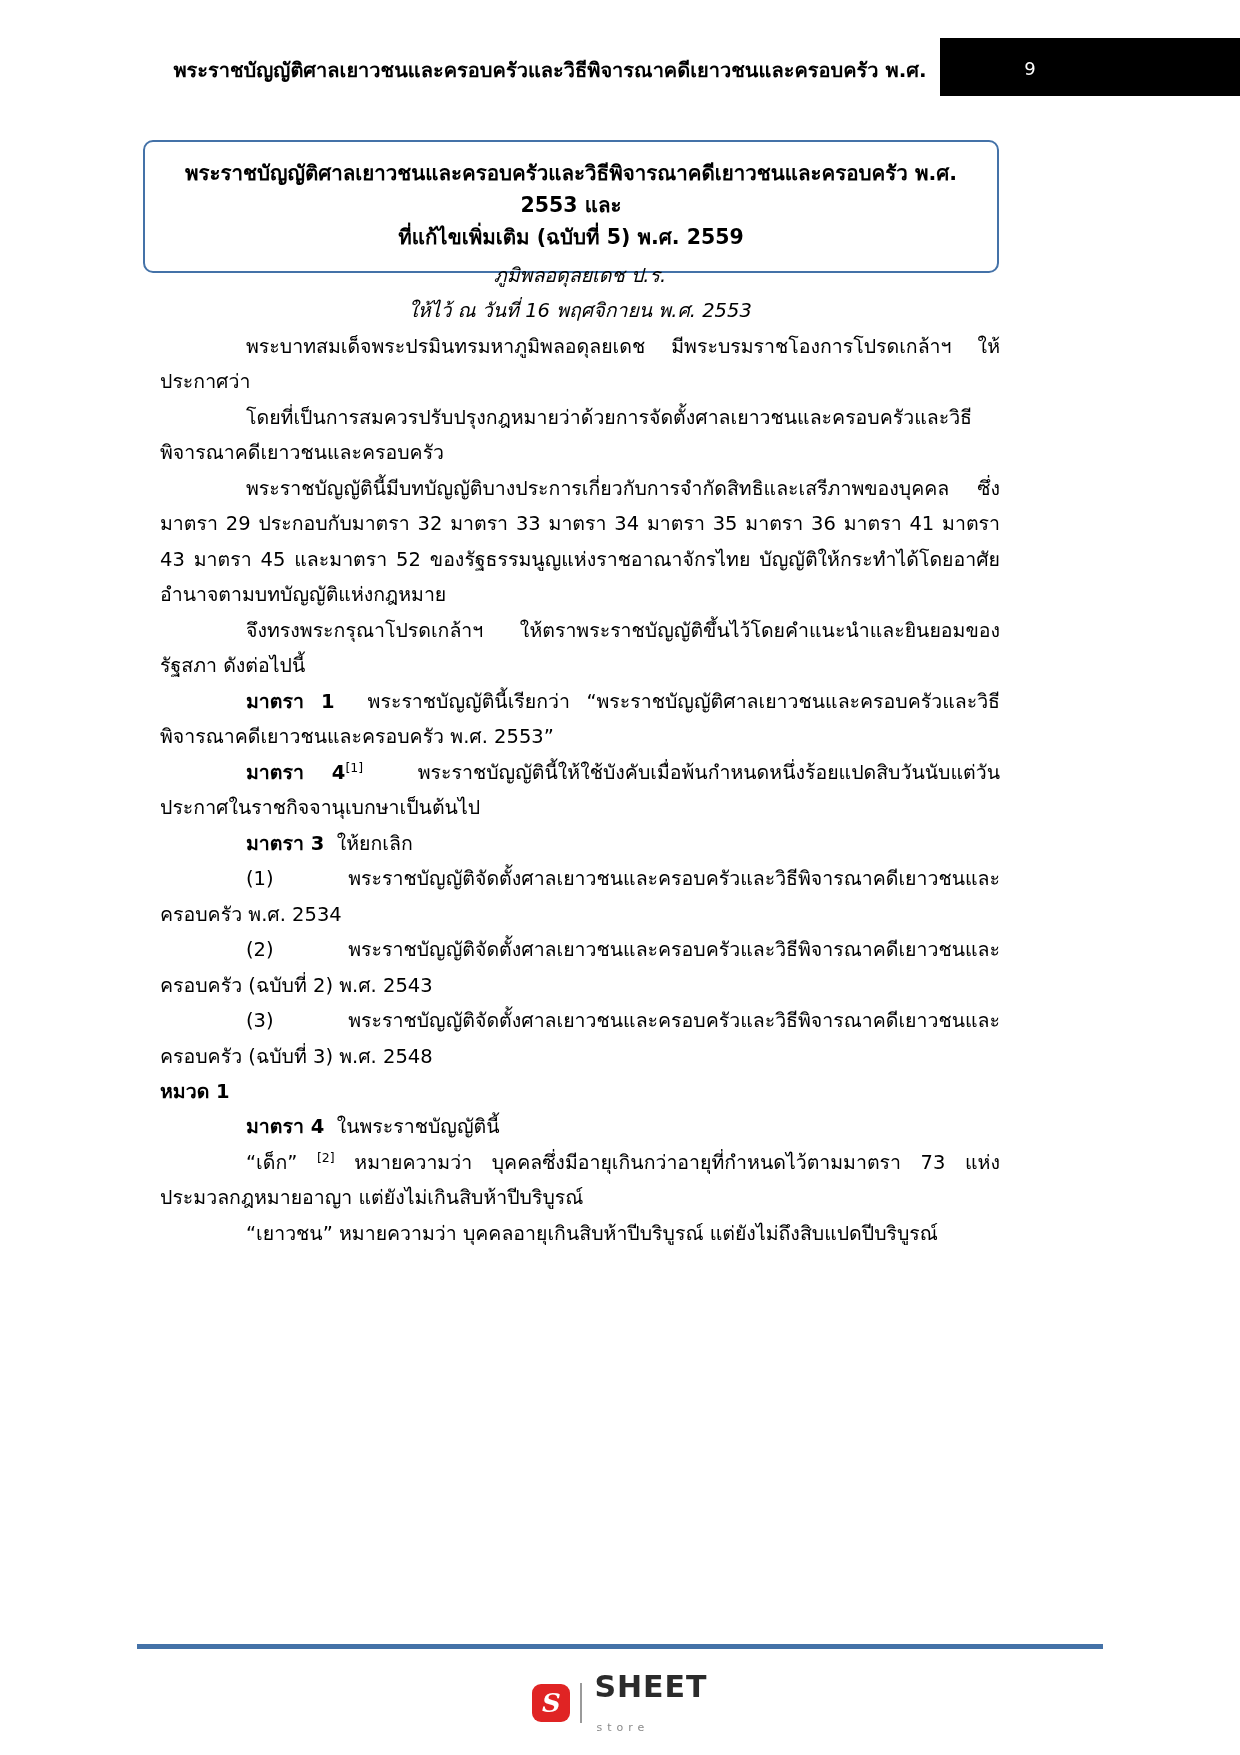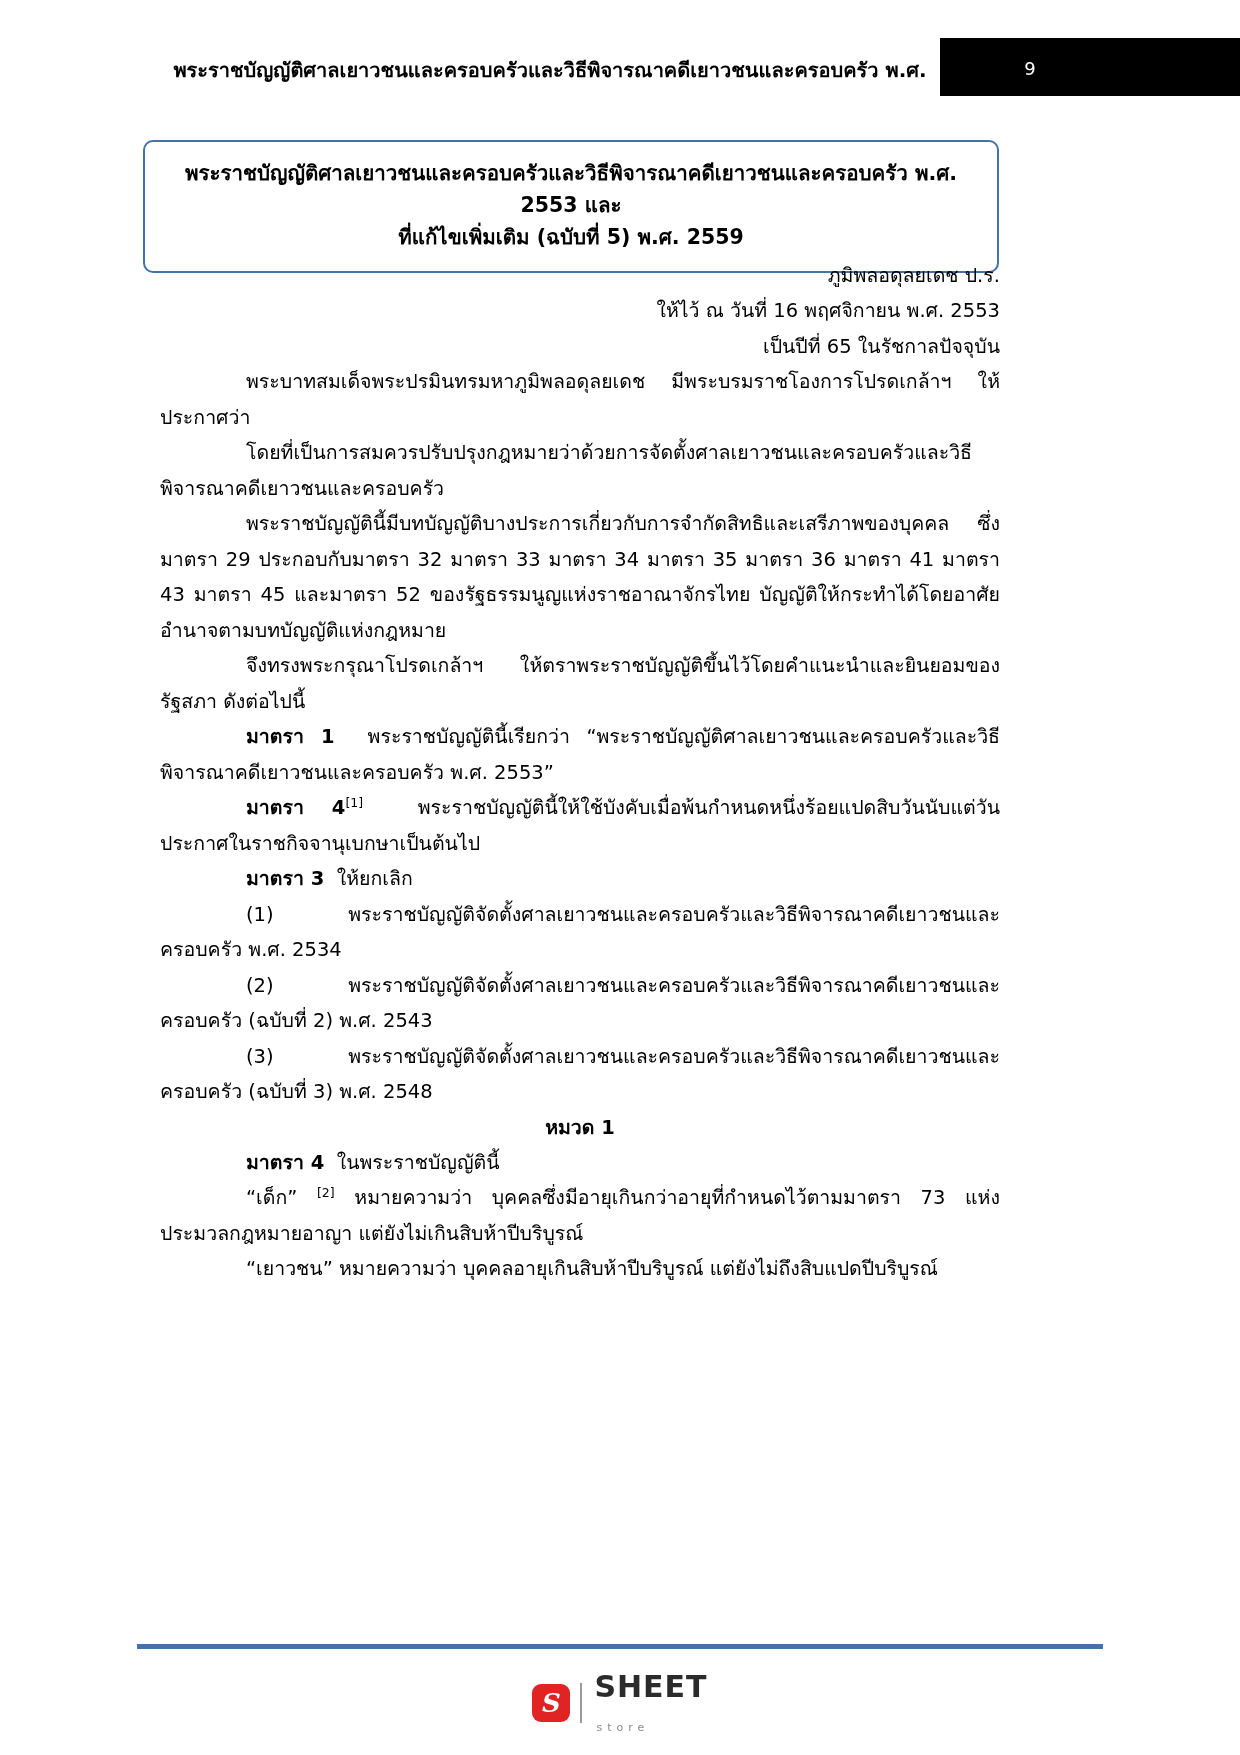--- a/index.html
+++ b/index.html
@@ -77,21 +77,22 @@
   .doc-body {
     position: absolute;
     top: 258px;
     left: 160px;
     width: 840px;
     font-size: 19.5px;
     line-height: 1.82;
     color: #000;
   }
   .center {
-    text-align: right;
+    text-align: center;
+    font-style: italic;
   }
   .just {
     text-align: justify;
     text-justify: inter-word;
   }
   .indent {
     text-indent: 86px;
   }
   .bold {
     font-weight: bold;
@@ -101,21 +102,21 @@
     vertical-align: super;
     line-height: 0;
   }
   .note-sup {
     font-size: 12.5px;
     vertical-align: super;
     line-height: 0;
   }
 
   .heading-center {
-    text-align: center;
+    text-align: left;
     font-weight: bold;
     font-size: 19.5px;
     line-height: 1.8;
   }
 
   
   .footer-rule {
     position: absolute;
     left: 137px;
     top: 1644px;
@@ -186,21 +187,20 @@
 
 <div class="title-box">
   <div class="line">พระราชบัญญัติศาลเยาวชนและครอบครัวและวิธีพิจารณาคดีเยาวชนและครอบครัว พ.ศ. 2553 และ</div>
   <div class="line">ที่แก้ไขเพิ่มเติม (ฉบับที่ 5) พ.ศ. 2559</div>
 </div>
 
 <div class="doc-body">
 
   <div class="center">ภูมิพลอดุลยเดช ป.ร.</div>
   <div class="center">ให้ไว้ ณ วันที่ 16 พฤศจิกายน พ.ศ. 2553</div>
-  <div class="center">เป็นปีที่ 65 ในรัชกาลปัจจุบัน</div>
 
   <div class="just indent">พระบาทสมเด็จพระปรมินทรมหาภูมิพลอดุลยเดช  มีพระบรมราชโองการโปรดเกล้าฯ  ให้ประกาศว่า</div>
   <div class="just indent">โดยที่เป็นการสมควรปรับปรุงกฎหมายว่าด้วยการจัดตั้งศาลเยาวชนและครอบครัวและวิธีพิจารณาคดีเยาวชนและครอบครัว</div>
   <div class="just indent">พระราชบัญญัตินี้มีบทบัญญัติบางประการเกี่ยวกับการจำกัดสิทธิและเสรีภาพของบุคคล ซึ่งมาตรา 29 ประกอบกับมาตรา 32 มาตรา 33 มาตรา 34 มาตรา 35 มาตรา 36 มาตรา 41 มาตรา 43 มาตรา 45 และมาตรา 52 ของรัฐธรรมนูญแห่งราชอาณาจักรไทย  บัญญัติให้กระทำได้โดยอาศัยอำนาจตามบทบัญญัติแห่งกฎหมาย</div>
   <div class="just indent">จึงทรงพระกรุณาโปรดเกล้าฯ ให้ตราพระราชบัญญัติขึ้นไว้โดยคำแนะนำและยินยอมของรัฐสภา ดังต่อไปนี้</div>
 
   <div class="just indent">
     <span class="bold">มาตรา 1</span>&nbsp;&nbsp;<span>พระราชบัญญัตินี้เรียกว่า “พระราชบัญญัติศาลเยาวชนและครอบครัวและวิธีพิจารณาคดีเยาวชนและครอบครัว พ.ศ. 2553”</span>
   </div>
 

